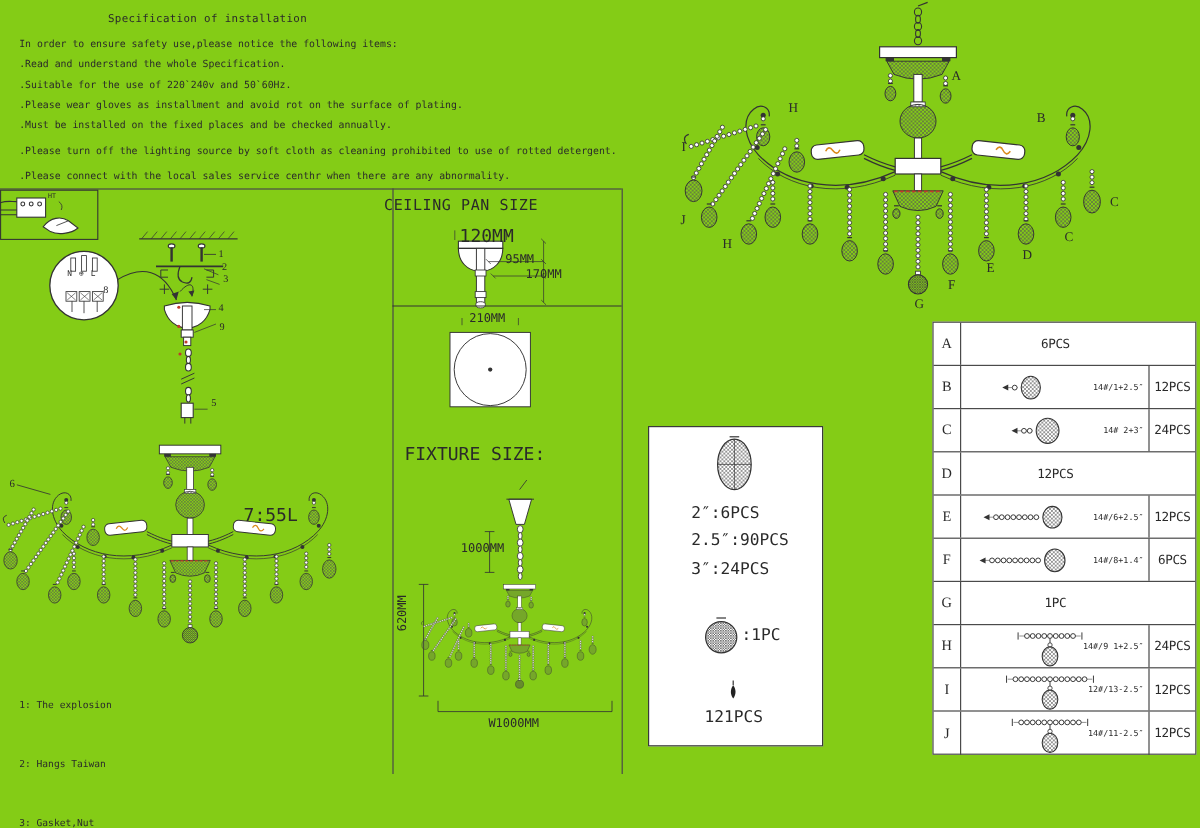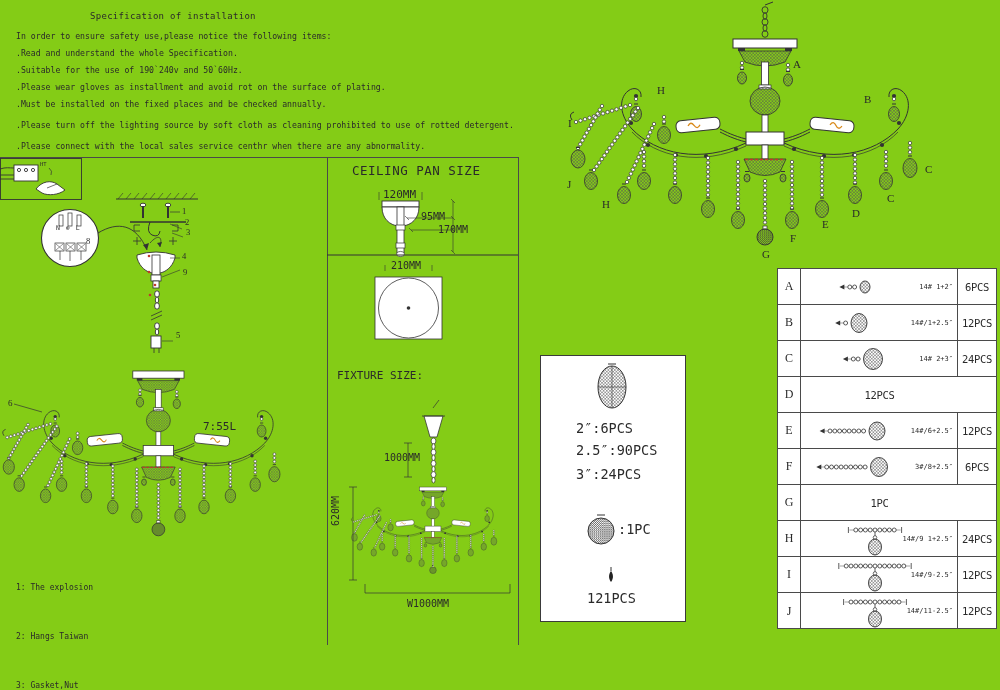--- a/index.html
+++ b/index.html
@@ -3,21 +3,21 @@
 <meta charset="utf-8">
 <style>
   html,body{margin:0;padding:0;background:#e8e8e8}
   .page{position:relative;width:1000px;height:690px;background:#84cc16;color:#2a2a2a;
         font-family:"DejaVu Sans Mono",monospace;overflow:hidden}
   .abs{position:absolute;white-space:pre}
   .spec-title{font-size:9px;letter-spacing:.3px}
   .spec-line{font-size:8.2px}
   .list-line{font-size:8px;line-height:10.8px}
   .cad-big{font-size:12.5px;letter-spacing:.5px}
-  .cad-med{font-size:11px}
+  .cad-med{font-size:15px}
   .cad-dim{font-size:10px}
   .cad-box{font-size:13.5px}
   .dlabel{font-family:"Liberation Serif",serif;font-size:11px}
   .ilabel{font-family:"Liberation Serif",serif;font-size:8.5px}
   .vline{position:absolute;width:1px;background:#4a4a4a}
   .hline{position:absolute;height:1px;background:#4a4a4a}
   .cbox{position:absolute;border:1.5px solid #3a3a3a;background:#fff;box-sizing:border-box}
   .ptable{position:absolute;left:777px;top:268px;width:220px;height:361px;
           border:1px solid #4a4a4a;box-sizing:border-box;background:#fff}
   .trow{display:grid;grid-template-columns:23px 157px 1fr;height:36px;box-sizing:border-box;
@@ -37,21 +37,21 @@
 </style>
 </head>
 <body>
 
 <div class="page">
 
   <div>
     <span class="abs spec-title" style="left:90px;top:11px">Specification of installation</span>
     <span class="abs spec-line" style="left:16px;top:31px">In order to ensure safety use,please notice the following items:</span>
     <span class="abs spec-line" style="left:16px;top:48px">.Read and understand the whole Specification.</span>
-    <span class="abs spec-line" style="left:16px;top:65px">.Suitable for the use of 190`240v and 50`60Hz.</span>
+    <span class="abs spec-line" style="left:16px;top:65px">.Suitable for the use of 220`240v and 50`60Hz.</span>
     <span class="abs spec-line" style="left:16px;top:82px">.Please wear gloves as installment and avoid rot on the surface of plating.</span>
     <span class="abs spec-line" style="left:16px;top:99px">.Must be installed on the fixed places and be checked annually.</span>
     <span class="abs spec-line" style="left:16px;top:120px">.Please turn off the lighting source by soft cloth as cleaning prohibited to use of rotted detergent.</span>
     <span class="abs spec-line" style="left:16px;top:141px">.Please connect with the local sales service centhr when there are any abnormality.</span>
   </div>
 
   <div class="hline" style="left:0;top:157px;width:518px"></div>
   <div class="vline" style="left:327px;top:157px;height:488px"></div>
   <div class="vline" style="left:518px;top:157px;height:488px"></div>
 
@@ -408,21 +408,21 @@
       <path d="M52,45 v-8 M95,45 v-8" stroke-width="0.6"></path>
       <path d="M80,63 H126 M84,75 H126 M126,46 V97" stroke-width="0.6"></path>
       <path d="M78,61 l4,4 M124,61 l4,4 M82,73 l4,4 M124,73 l4,4 M124,44 l4,4 M124,95 l4,4" stroke-width="0.6"></path>
       <line x1="0" y1="100" x2="191" y2="100" stroke-width="1"></line>
       <rect x="48" y="122" width="67" height="62" fill="#fff" stroke-width="0.8"></rect>
       <circle cx="81.5" cy="153" r="30" fill="#fff" stroke-width="0.8"></circle>
       <circle cx="81.5" cy="153" r="1.8" fill="#333" stroke="none"></circle>
       <path d="M58,116 v-6 M105,116 v-6" stroke-width="0.6"></path>
     </g>
   </svg>
-  <span class="abs cad-big" style="left:352px;top:163px">CEILING PAN SIZE</span>
+  <span class="abs cad-big" style="left:320px;top:163px">CEILING PAN SIZE</span>
   <span class="abs cad-med" style="left:383px;top:188px">120MM</span>
   <span class="abs cad-dim" style="left:421px;top:211px">95MM</span>
   <span class="abs cad-dim" style="left:438px;top:224px">170MM</span>
   <span class="abs cad-dim" style="left:391px;top:260px">210MM</span>
 
   <svg id="svg-fixture" style="left:327px;top:358px" width="191" height="287" viewBox="0 0 191 287">
     <g stroke="#333" fill="none" stroke-width="0.8">
       <path d="M106,50 l6,-8" stroke-width="0.7"></path>
       <path d="M95,58 h23 M97,58 L116,58 L110,79 L103,79 Z" fill="#fff"></path>
       <ellipse cx="106.5" cy="83" rx="2.4" ry="3" fill="#fff" stroke-width="0.7"></ellipse>
@@ -959,30 +959,20 @@
   <span class="abs dlabel" style="left:762px;top:248px">G</span>
   <span class="abs dlabel" style="left:657px;top:84px">H</span>
   <span class="abs dlabel" style="left:602px;top:198px">H</span>
   <span class="abs dlabel" style="left:568px;top:117px">I</span>
   <span class="abs dlabel" style="left:567px;top:178px">J</span>
 
   <div class="ptable">
     <div>
         <div class="trow">
           <div class="tc tkey">A</div>
-          <div class="tc">
-            <svg class="picon" width="110" height="36" viewBox="0 0 110 36">
-              <line x1="38.4" y1="18" x2="54" y2="18" stroke="#666" stroke-width="0.6"></line>
-              <path d="M36.4,18 l5,-2.5 v5 Z" fill="#333"></path>
-              <circle cx="46.8" cy="18" r="2" fill="#fff" stroke="#333" stroke-width="0.8"></circle>
-              <circle cx="51.599999999999994" cy="18" r="2" fill="#fff" stroke="#333" stroke-width="0.8"></circle>
-              <ellipse cx="62" cy="18" rx="5" ry="6" fill="url(#xh)" stroke="#333" stroke-width="0.9"></ellipse>
-            </svg>
-            <span class="pnum">14# 1+2″</span>
-          </div>
           <div class="tc tqty">6PCS</div>
         </div>
         <div class="trow">
           <div class="tc tkey">B</div>
           <div class="tc">
             <svg class="picon" width="110" height="36" viewBox="0 0 110 36">
               <line x1="34.2" y1="18" x2="45" y2="18" stroke="#666" stroke-width="0.6"></line>
               <path d="M32.2,18 l5,-2.5 v5 Z" fill="#333"></path>
               <circle cx="42.6" cy="18" r="2" fill="#fff" stroke="#333" stroke-width="0.8"></circle>
               <ellipse cx="56" cy="18" rx="8" ry="9.5" fill="url(#xh)" stroke="#333" stroke-width="0.9"></ellipse>
@@ -1039,21 +1029,21 @@
               <circle cx="28.500000000000004" cy="18" r="2" fill="#fff" stroke="#333" stroke-width="0.8"></circle>
               <circle cx="33.300000000000004" cy="18" r="2" fill="#fff" stroke="#333" stroke-width="0.8"></circle>
               <circle cx="38.1" cy="18" r="2" fill="#fff" stroke="#333" stroke-width="0.8"></circle>
               <circle cx="42.900000000000006" cy="18" r="2" fill="#fff" stroke="#333" stroke-width="0.8"></circle>
               <circle cx="47.7" cy="18" r="2" fill="#fff" stroke="#333" stroke-width="0.8"></circle>
               <circle cx="52.5" cy="18" r="2" fill="#fff" stroke="#333" stroke-width="0.8"></circle>
               <circle cx="57.300000000000004" cy="18" r="2" fill="#fff" stroke="#333" stroke-width="0.8"></circle>
               <circle cx="62.1" cy="18" r="2" fill="#fff" stroke="#333" stroke-width="0.8"></circle>
               <ellipse cx="76" cy="18" rx="8.5" ry="9.5" fill="url(#xh)" stroke="#333" stroke-width="0.9"></ellipse>
             </svg>
-            <span class="pnum">3#/8+2.5″</span>
+            <span class="pnum">14#/8+1.4″</span>
           </div>
           <div class="tc tqty">6PCS</div>
         </div>
         <div class="trow">
           <div class="tc tkey">G</div>
           <div class="tc tqty">1PC</div>
         </div>
         <div class="trow">
           <div class="tc tkey">H</div>
           <div class="tc">
@@ -1093,21 +1083,21 @@
               <circle cx="76.8" cy="9" r="2" fill="#fff" stroke="#333" stroke-width="0.8"></circle>
               <circle cx="81.6" cy="9" r="2" fill="#fff" stroke="#333" stroke-width="0.8"></circle>
               <circle cx="86.39999999999999" cy="9" r="2" fill="#fff" stroke="#333" stroke-width="0.8"></circle>
               <circle cx="91.19999999999999" cy="9" r="2" fill="#fff" stroke="#333" stroke-width="0.8"></circle>
               <circle cx="96" cy="9" r="2" fill="#fff" stroke="#333" stroke-width="0.8"></circle>
               <circle cx="100.79999999999998" cy="9" r="2" fill="#fff" stroke="#333" stroke-width="0.8"></circle>
               <line x1="72" y1="11" x2="72" y2="15" stroke="#333" stroke-width="0.8"></line>
               <circle cx="72" cy="16.5" r="1.8" fill="#fff" stroke="#333" stroke-width="0.7"></circle>
               <ellipse cx="72" cy="26" rx="6.5" ry="8" fill="url(#xh)" stroke="#333" stroke-width="0.9"></ellipse>
             </svg>
-            <span class="pnum">14#/9-2.5″</span>
+            <span class="pnum">12#/13-2.5″</span>
           </div>
           <div class="tc tqty">12PCS</div>
         </div>
         <div class="trow">
           <div class="tc tkey">J</div>
           <div class="tc">
             <svg class="picon" width="150" height="36" viewBox="0 0 150 36">
               <line x1="41.6" y1="9" x2="102.4" y2="9" stroke="#666" stroke-width="0.6"></line>
               <path d="M40.6,6 v6 M103.4,6 v6" stroke="#333" stroke-width="0.8" fill="none"></path>
               <circle cx="48" cy="9" r="2" fill="#fff" stroke="#333" stroke-width="0.8"></circle>

